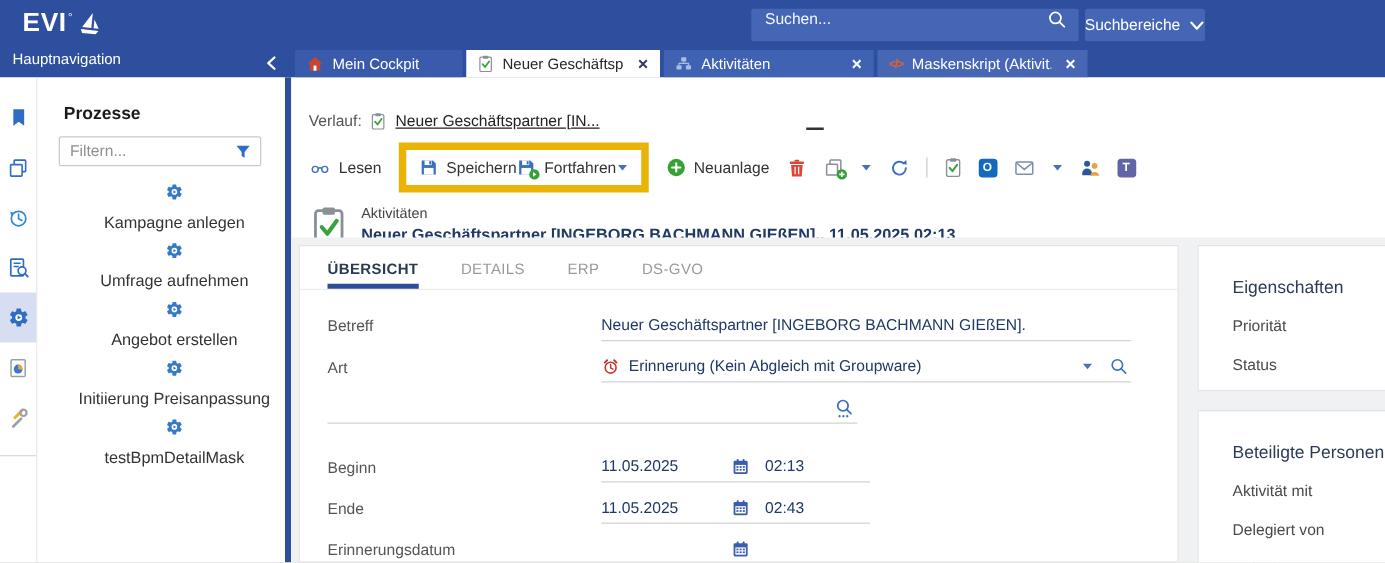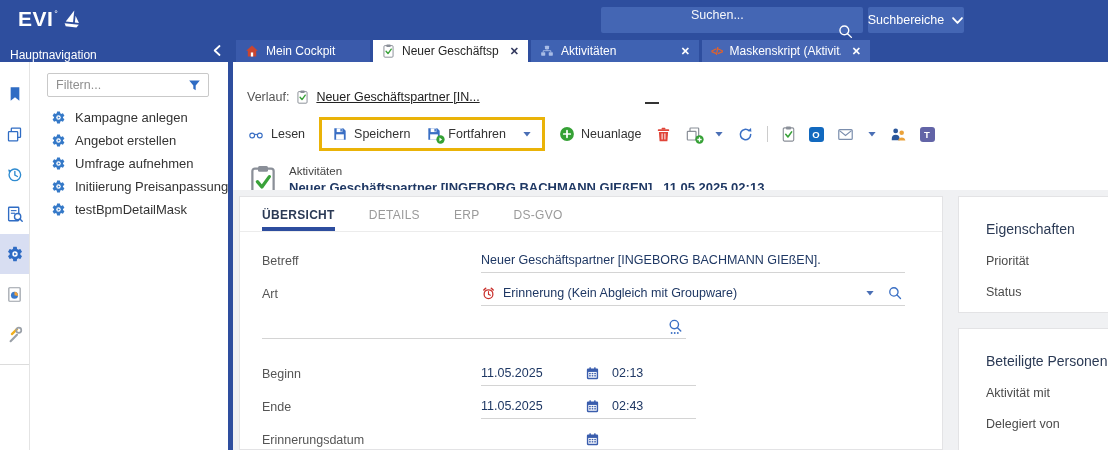--- a/index.html
+++ b/index.html
@@ -7,31 +7,31 @@
        font-family:"Liberation Sans",sans-serif;-webkit-font-smoothing:antialiased;}
   svg{display:block;}
   .ic{flex:none;}
 
   
   .top-header{position:absolute;left:0;top:0;width:1108px;height:40px;background:#2e4e9e;padding-left:40px;}
   .logo{position:absolute;left:18px;top:7px;display:flex;align-items:flex-start;color:#fff;}
   .logo .txt{font-size:21px;font-weight:bold;letter-spacing:.5px;line-height:24px;}
   .logo .deg{font-size:9px;margin:2px 1px 0 1px;}
   .search-wrap{position:absolute;left:601px;top:7px;width:262px;height:26px;background:#4466b4;
-               display:flex;align-items:flex-end;padding:0 9px;box-sizing:border-box;border-radius:2px;flex-direction:column;}
+               display:flex;align-items:flex-start;padding:0 9px;box-sizing:border-box;border-radius:2px;}
   .search-wrap input{flex:1;background:transparent;border:0;outline:0;color:#fff;font-size:12.5px;
                      font-family:"Liberation Sans",sans-serif;}
   .search-wrap input::placeholder{color:rgba(255,255,255,.95);}
   .search-scope{position:absolute;left:868px;top:7px;width:96px;height:26px;background:#4466b4;
                 color:#fff;font-size:12.5px;display:flex;align-items:center;justify-content:center;
                 gap:7px;border-radius:2px;cursor:pointer;}
 
   
   .tabbar{position:absolute;left:0;top:40px;width:1108px;height:22px;background:#2e4e9e;display:flex;}
-  .side-head{width:233px;flex:none;display:flex;align-items:flex-end;color:#fff;font-size:12px;
+  .side-head{width:233px;flex:none;display:flex;align-items:flex-start;color:#fff;font-size:12px;
              padding-left:10px;box-sizing:border-box;position:relative;}
   .side-head .chev{position:absolute;right:9px;top:4px;}
   .tab{flex:none;display:flex;align-items:center;gap:7px;padding:0 9px;box-sizing:border-box;
        font-size:12px;color:#fff;margin-left:3px;cursor:pointer;}
   .tab .lbl{flex:1;white-space:nowrap;overflow:hidden;}
   .tab .x{font-size:11px;font-weight:bold;margin-left:4px;}
   .tab1{width:134px;background:#3a5aab;}
   .tab2{width:155px;background:#fff;color:#262626;}
   .tab2 .x{color:#33395e;}
   .tab3{width:168px;background:#3f62b2;}
@@ -46,34 +46,34 @@
   .rail-divider{border-top:1px solid #dcdcdc;margin-top:10px;}
   .process-panel{position:absolute;left:30px;top:62px;width:198px;height:388px;background:#fff;}
   .panel-title{margin:20px 0 0 21px;font-size:14px;font-weight:bold;color:#1a1a1a;}
   .filter-box{margin:11px 0 0 17px;width:162px;height:24px;border:1px solid #c9c9c9;border-radius:2px;
               display:flex;align-items:center;padding:0 6px;box-sizing:border-box;background:#fff;}
   .filter-box input{flex:1;border:0;outline:0;font-size:12.5px;color:#333;min-width:0;
                     font-family:"Liberation Sans",sans-serif;}
   .filter-box input::placeholder{color:#8f8f8f;}
   .process-list{margin-top:9px;}
   .process-item{display:flex;align-items:center;gap:9px;padding:4px 0 4px 21px;font-size:13px;
-                color:#333;cursor:pointer;white-space:nowrap;}
+                color:#333;cursor:pointer;white-space:nowrap;flex-direction:column;}
   .nav-divider{position:absolute;left:228px;top:62px;width:5px;height:388px;background:#2e4e9e;}
 
   
   .content{position:absolute;left:233px;top:62px;width:875px;height:388px;background:#fff;}
   .history-row{height:30px;margin-top:20px;display:flex;align-items:center;gap:7px;
                padding-left:14px;font-size:12.5px;position:relative;}
   .history-label{color:#555;}
   .history-link{color:#222;text-decoration:underline;cursor:pointer;}
   .min-dash{position:absolute;left:412px;top:20px;width:14px;border-top:2px solid #333;cursor:pointer;}
   .toolbar-row{height:44px;display:flex;align-items:center;padding-left:14px;gap:13px;
                font-size:12.5px;color:#333;white-space:nowrap;}
   .tbtn{display:flex;align-items:center;gap:6px;cursor:pointer;}
-  .red-annotation{display:flex;align-items:center;gap:16px;border:3px solid #eab308;
+  .red-annotation{display:flex;align-items:center;border:6px solid #eab308;
                   padding:6px 10px;margin:0 1px;justify-content:flex-end;}
   .vsep{width:1px;height:16px;background:#ccc;flex:none;}
   .istack{position:relative;display:inline-block;flex:none;}
   .istack .badge{position:absolute;right:-3px;bottom:-2px;}
   .sqr{width:15px;height:15px;border-radius:3px;color:#fff;font-size:9.5px;font-weight:bold;
        display:flex;align-items:center;justify-content:center;flex:none;}
   .sq-outlook{background:#1269bf;}
   .sq-teams{background:#6264a7;}
   .record-header{display:flex;align-items:flex-start;gap:11px;padding:8px 0 0 15px;}
   .record-entity{font-size:11.5px;color:#444;margin-top:1px;}
@@ -347,44 +347,45 @@
       </div>
     <div class="rail-item">
         <svg class="ic" width="17" height="17">
           <use href="#i-tools"></use>
         </svg>
       </div>
     <div class="rail-divider"></div>
   </div>
 
   <div class="process-panel">
+    <div class="panel-title">Prozesse</div>
     <div class="filter-box">
       <input type="text" placeholder="Filtern..." style="">
       <svg class="ic" width="15" height="15" style="color:#2f6cc4">
           <use href="#i-funnel"></use>
         </svg>
     </div>
     <div class="process-list">
       <div class="process-item">
         <svg class="ic" width="15" height="15" style="color:#3579c8">
             <use href="#i-gear"></use>
           </svg>
         <span>Kampagne anlegen</span>
         </div>
       <div class="process-item">
         <svg class="ic" width="15" height="15" style="color:#3579c8">
             <use href="#i-gear"></use>
           </svg>
-        <span>Angebot erstellen</span>
+        <span>Umfrage aufnehmen</span>
         </div>
       <div class="process-item">
         <svg class="ic" width="15" height="15" style="color:#3579c8">
             <use href="#i-gear"></use>
           </svg>
-        <span>Umfrage aufnehmen</span>
+        <span>Angebot erstellen</span>
         </div>
       <div class="process-item">
         <svg class="ic" width="15" height="15" style="color:#3579c8">
             <use href="#i-gear"></use>
           </svg>
         <span>Initiierung Preisanpassung</span>
         </div>
       <div class="process-item">
         <svg class="ic" width="15" height="15" style="color:#3579c8">
             <use href="#i-gear"></use>

